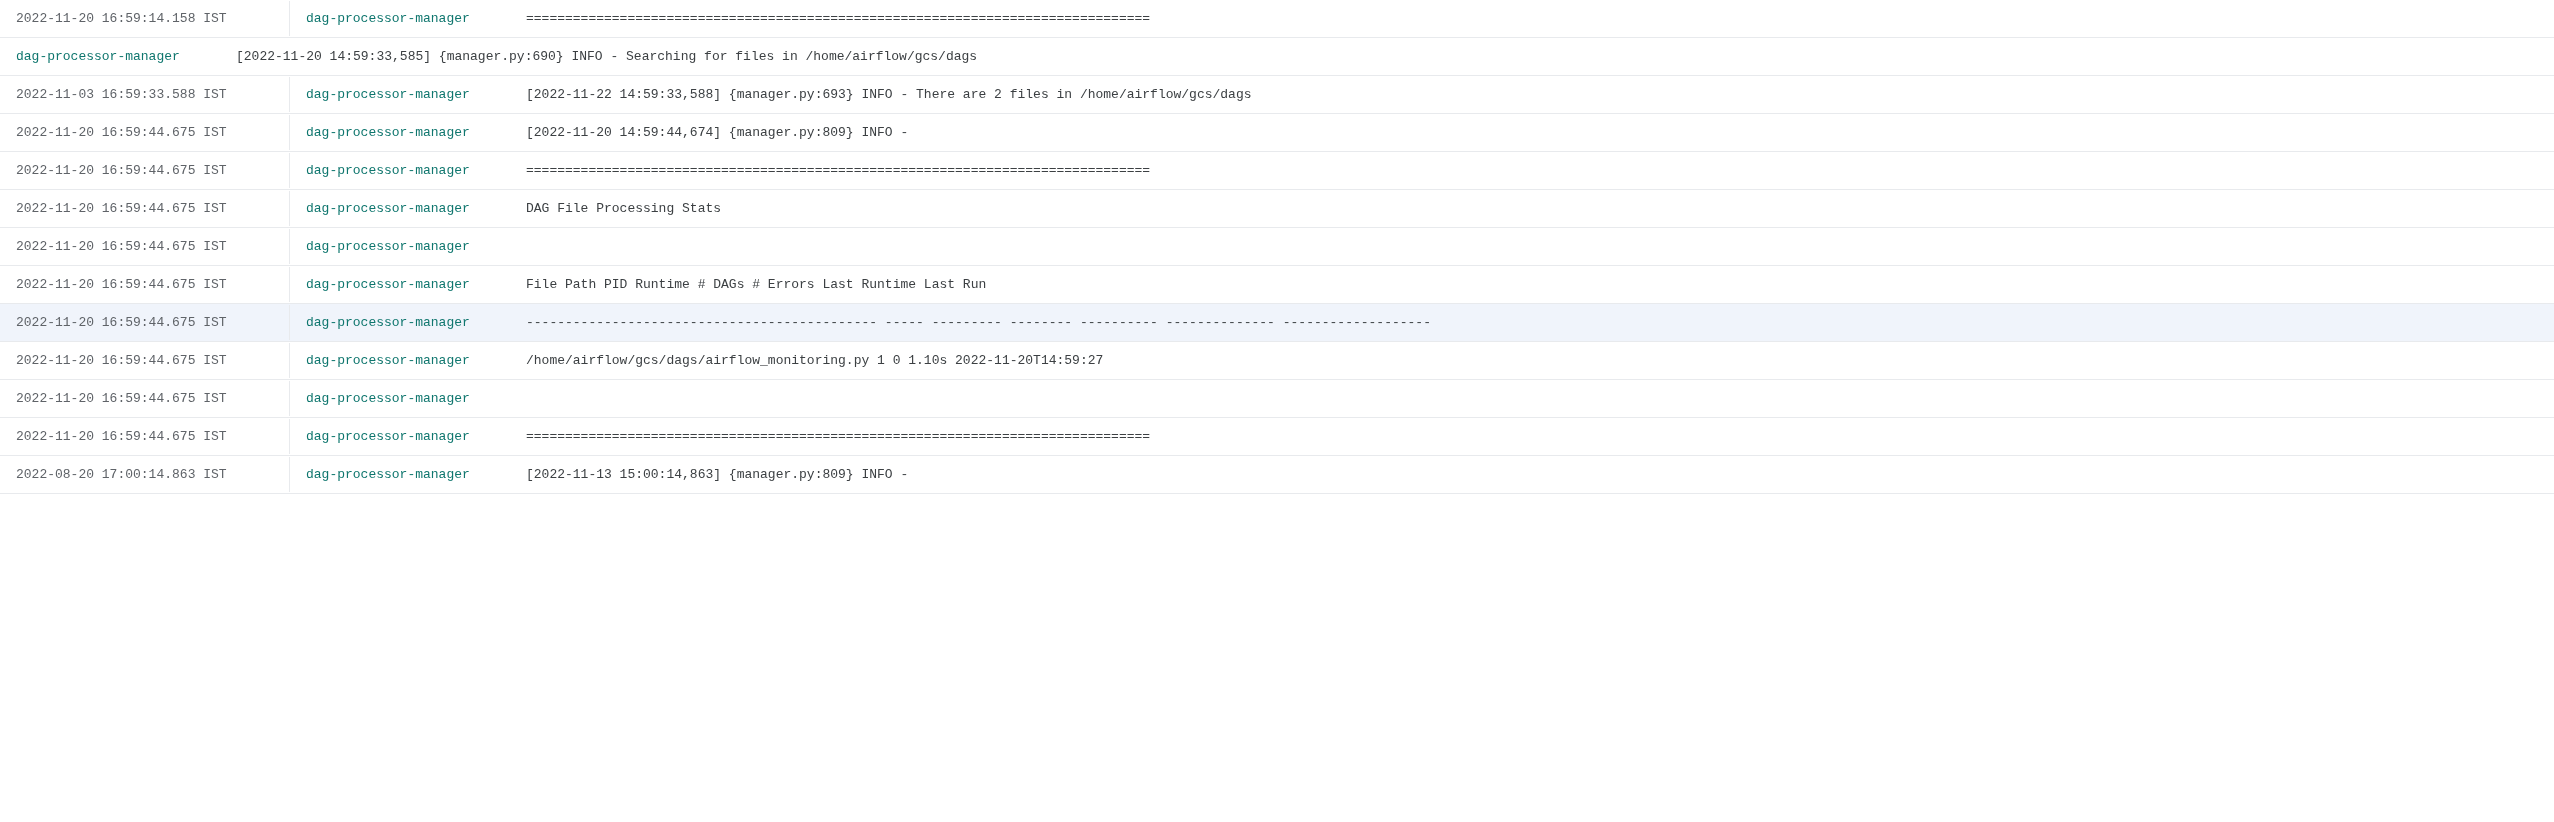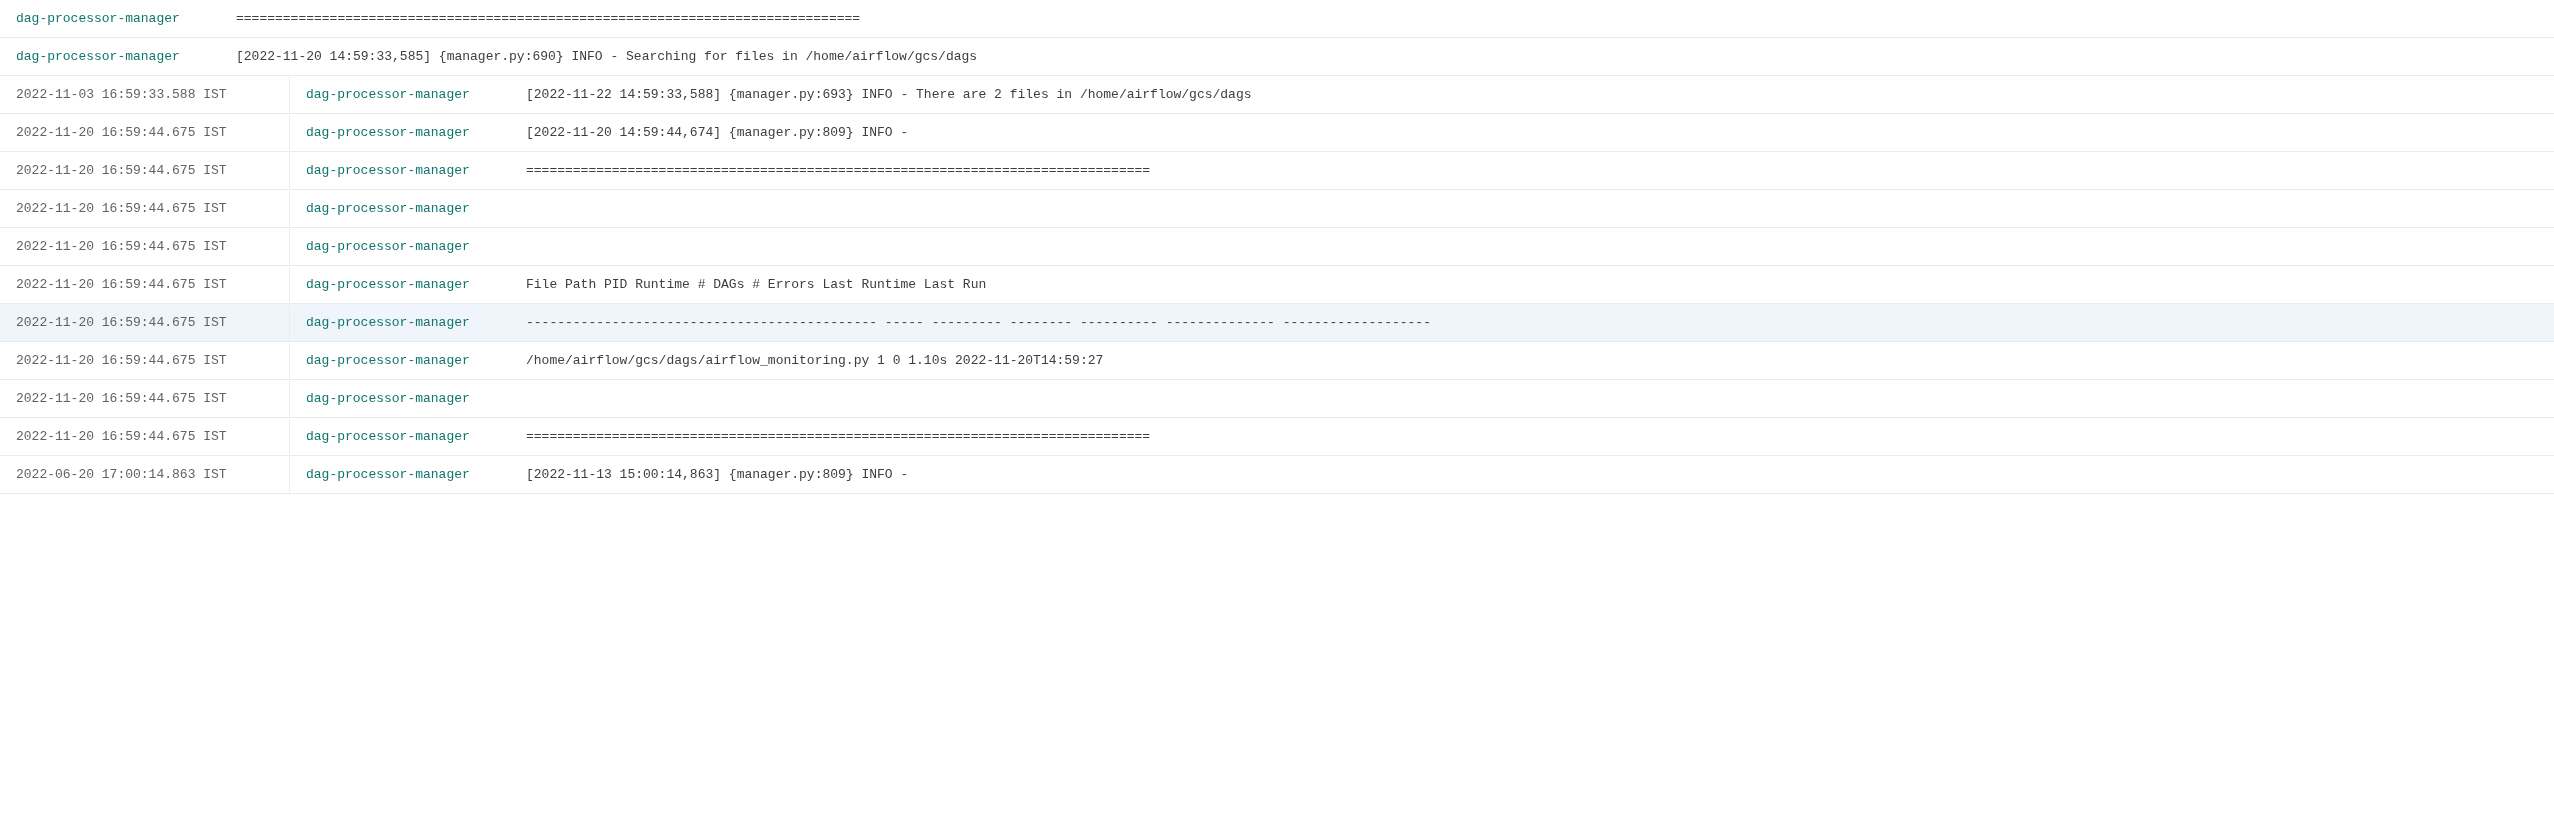--- a/index.html
+++ b/index.html
@@ -54,20 +54,21 @@
       border: 2.5px solid #e53935;
       padding: 1px 4px;
       display: inline;
     }
   </style>
 </head>
 <body>
 
 <div class="log-container" id="log-root">
     <div class="log-row">
+      <div class="col-timestamp">2022-11-20 16:59:14.158 IST</div>
       <div class="col-component">dag-processor-manager</div>
       <div class="col-message">================================================================================</div>
     </div>
     <div class="log-row">
       <div class="col-component">dag-processor-manager</div>
       <div class="col-message">[2022-11-20 14:59:33,585] {manager.py:690} INFO - Searching for files in /home/airflow/gcs/dags</div>
     </div>
     <div class="log-row">
       <div class="col-timestamp">2022-11-03 16:59:33.588 IST</div>
       <div class="col-component">dag-processor-manager</div>
@@ -79,20 +80,21 @@
       <div class="col-message">[2022-11-20 14:59:44,674] {manager.py:809} INFO - </div>
     </div>
     <div class="log-row">
       <div class="col-timestamp">2022-11-20 16:59:44.675 IST</div>
       <div class="col-component">dag-processor-manager</div>
       <div class="col-message">================================================================================</div>
     </div>
     <div class="log-row">
       <div class="col-timestamp">2022-11-20 16:59:44.675 IST</div>
       <div class="col-component">dag-processor-manager</div>
+      <div class="col-message">DAG File Processing Stats</div>
     </div>
     <div class="log-row">
       <div class="col-timestamp">2022-11-20 16:59:44.675 IST</div>
       <div class="col-component">dag-processor-manager</div>
       <div class="col-message"></div>
     </div>
     <div class="log-row">
       <div class="col-timestamp">2022-11-20 16:59:44.675 IST</div>
       <div class="col-component">dag-processor-manager</div>
       <div class="col-message">File Path PID Runtime # DAGs # Errors Last Runtime Last Run</div>
@@ -110,17 +112,17 @@
     <div class="log-row">
       <div class="col-timestamp">2022-11-20 16:59:44.675 IST</div>
       <div class="col-component">dag-processor-manager</div>
     </div>
     <div class="log-row">
       <div class="col-timestamp">2022-11-20 16:59:44.675 IST</div>
       <div class="col-component">dag-processor-manager</div>
       <div class="col-message">================================================================================</div>
     </div>
     <div class="log-row">
-      <div class="col-timestamp">2022-06-20 17:00:14.863 IST</div>
+      <div class="col-timestamp">2022-08-20 17:00:14.863 IST</div>
       <div class="col-component">dag-processor-manager</div>
       <div class="col-message">[2022-11-13 15:00:14,863] {manager.py:809} INFO - </div>
     </div>
   </div>
 
 </body></html>

